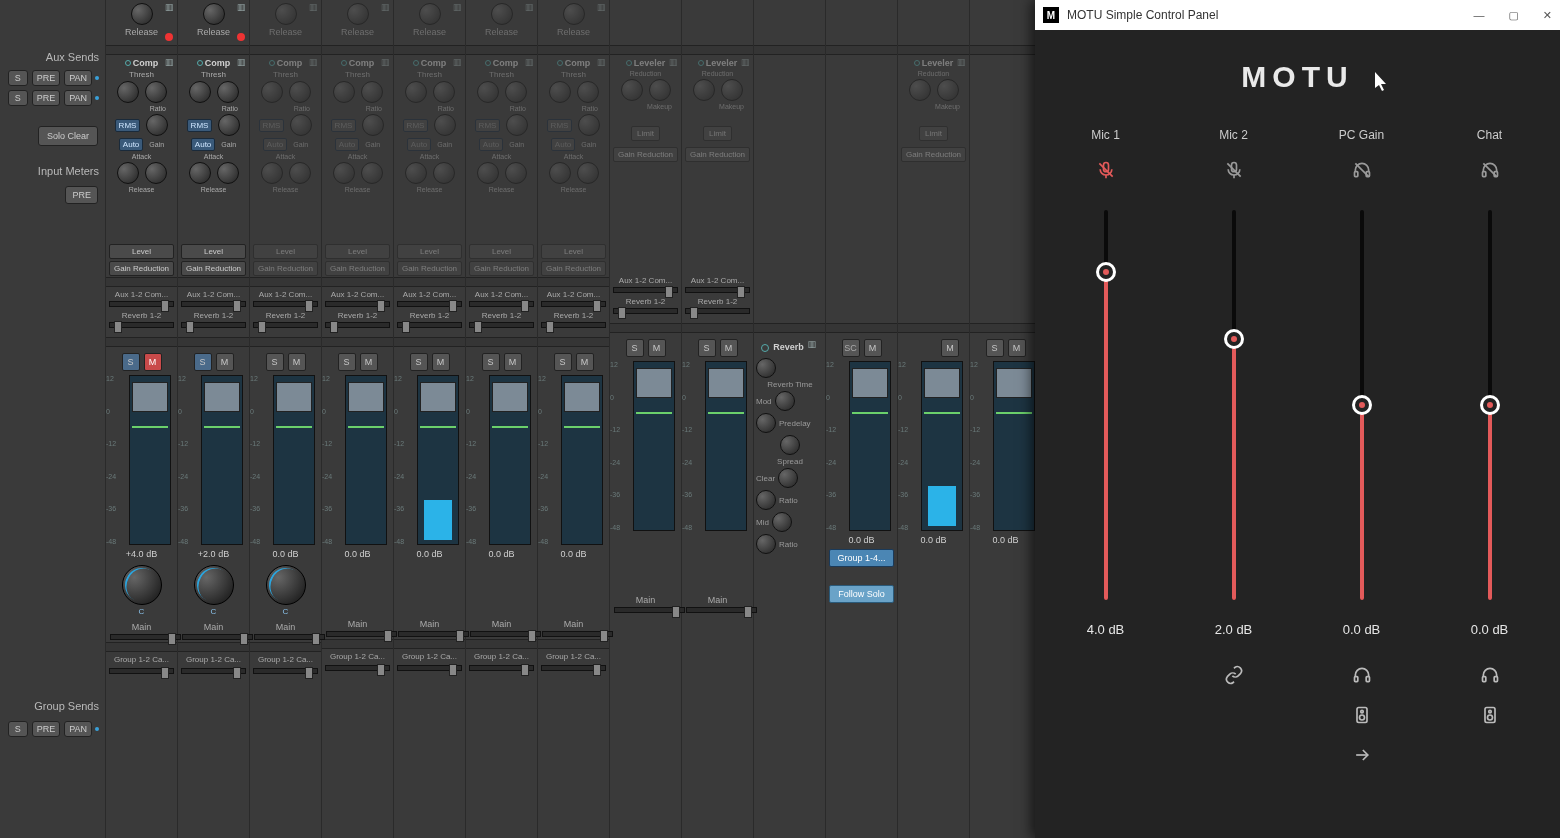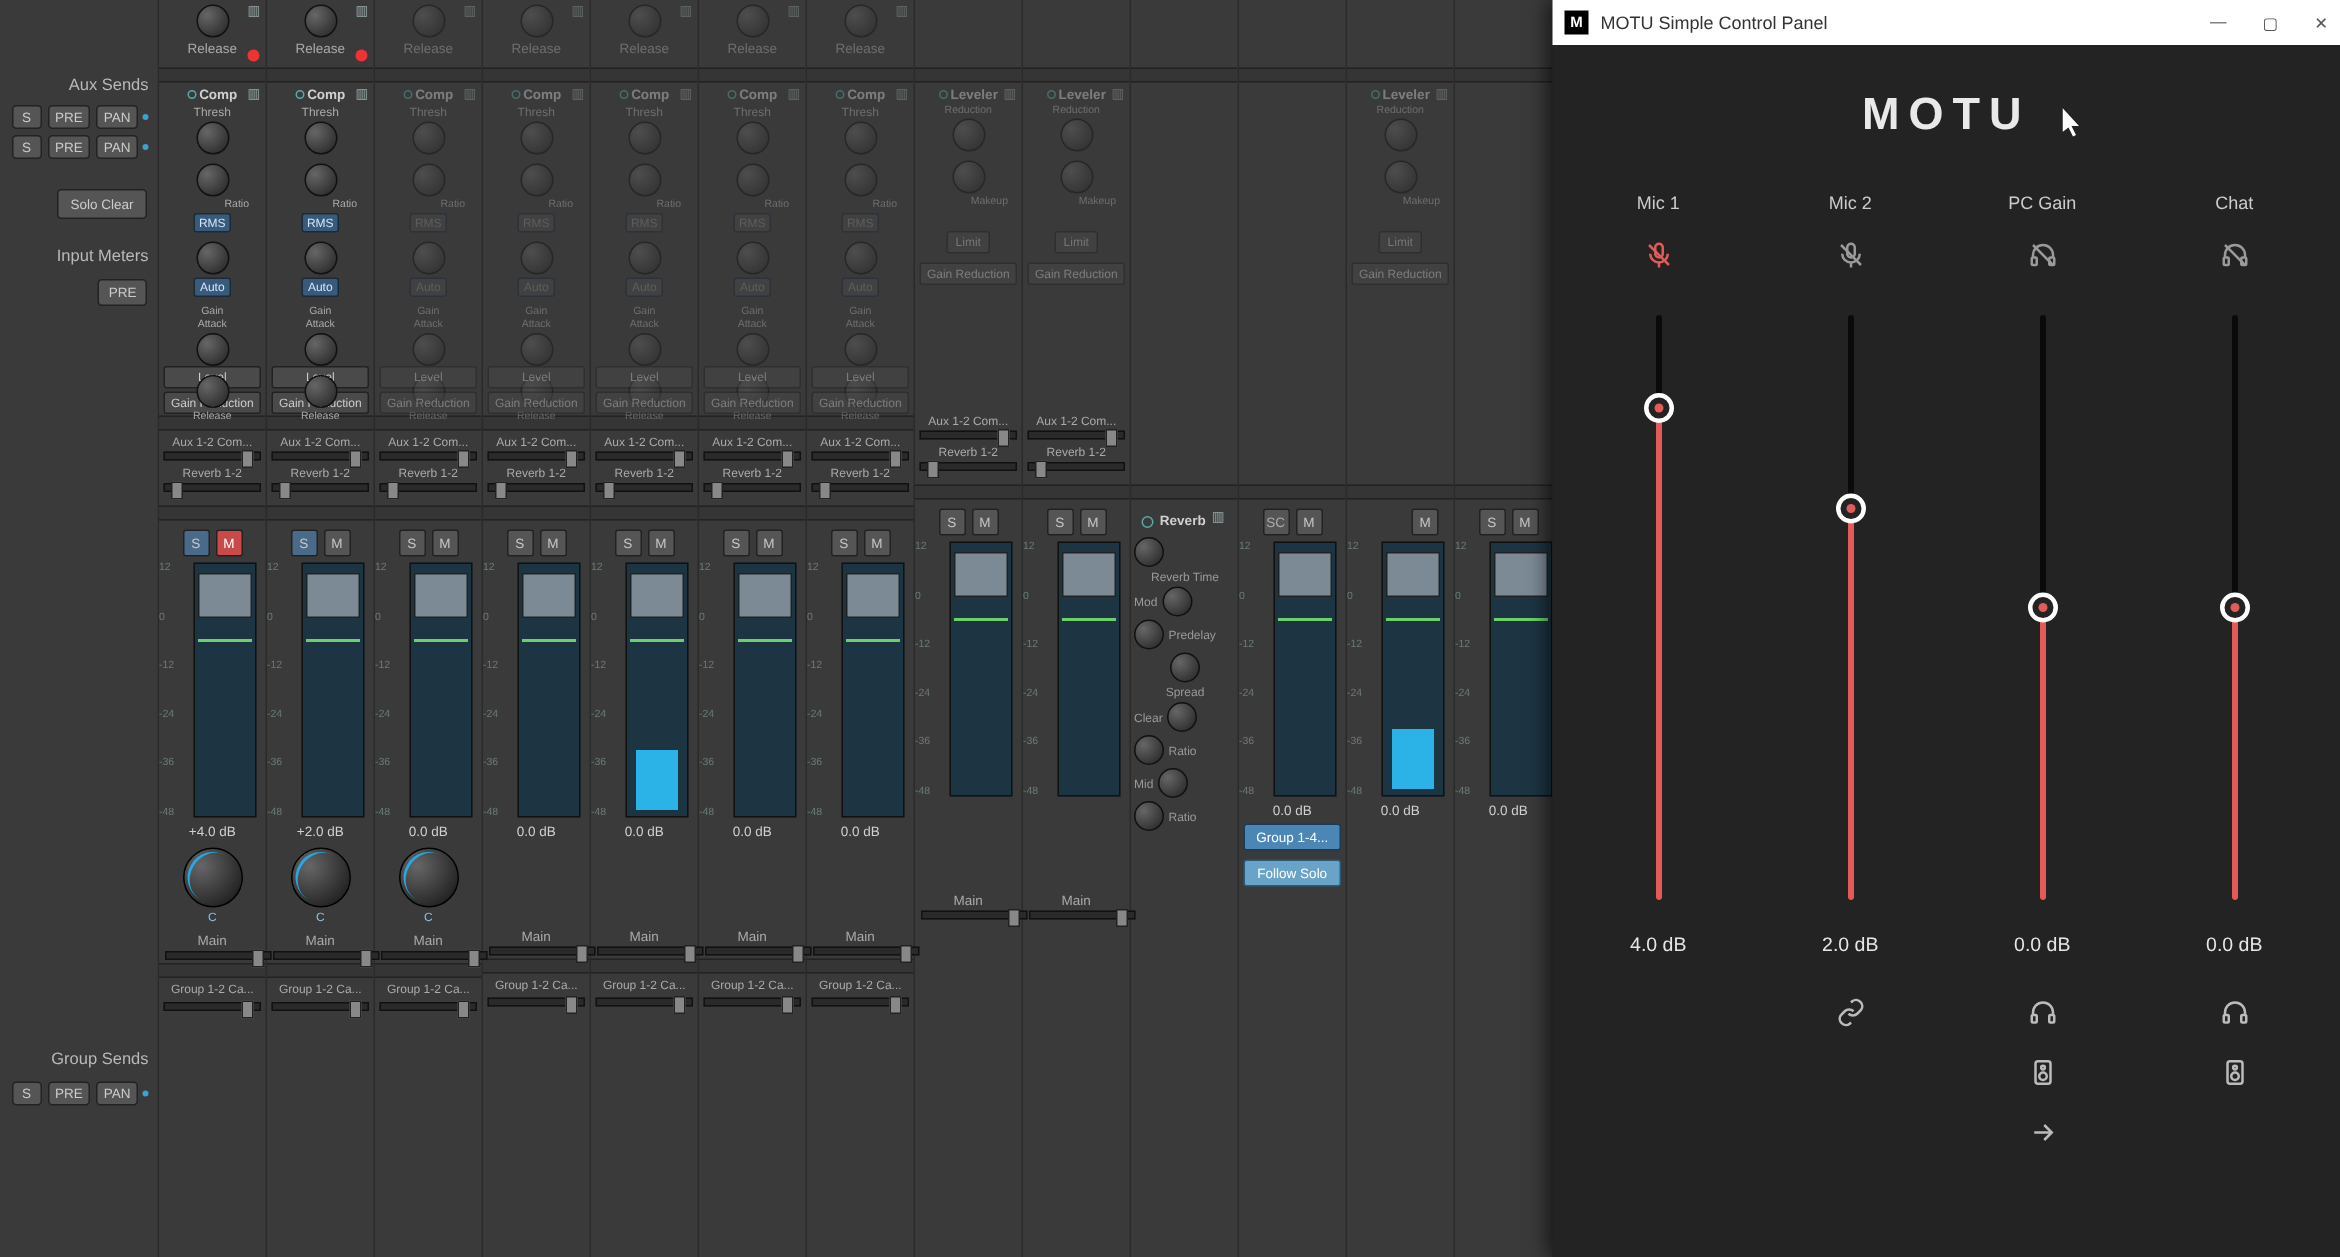--- a/index.html
+++ b/index.html
@@ -8,21 +8,21 @@
   .labels{width:105px;background:#3a3a3a;display:flex;flex-direction:column;align-items:flex-end;padding-right:6px;font-size:11px;color:#b9b9b9;}
   .labels .row{height:auto;padding:4px 0;}
   .labels .btn,.mix-btn{display:inline-block;background:#555;border:1px solid #222;border-radius:3px;color:#ccc;font-size:9px;padding:2px 4px;margin:1px;cursor:pointer;}
   .mix-btn{min-width:20px;text-align:center;}
   .mixcols{flex:1;display:flex;overflow:hidden;}
   .ch{width:72px;min-width:72px;border-left:1px solid #2a2a2a;display:flex;flex-direction:column;font-size:9px;color:#aaa;}
   
   .sec{padding:3px;display:flex;flex-direction:column;align-items:center;gap:2px;}
   .sec-title{text-align:center;color:#aaa;font-size:9px;}
   .knob{width:22px;height:22px;border-radius:50%;background:radial-gradient(circle at 30% 30%,#666,#222);border:1px solid #111;display:inline-block;}
-  .knobrow{display:flex;gap:6px;justify-content:center;flex-direction:column;}
+  .knobrow{display:flex;gap:6px;justify-content:center;}
   .tgl{background:#3a5a7a;border:1px solid #1a2a3a;color:#cfe6ff;font-size:8px;padding:1px 3px;border-radius:2px;}
   .tgl.off{background:#4a4a4a;color:#888;}
   .longbtn{width:100%;background:#4a4a4a;border:1px solid #222;border-radius:2px;text-align:center;font-size:8px;padding:2px 0;color:#ccc;}
   .led{width:8px;height:8px;border-radius:50%;background:#555;display:inline-block;}
   .led.red{background:#e33;}
   .smrow{display:flex;gap:4px;justify-content:center;}
   .sm{width:18px;height:18px;background:#555;border:1px solid #222;border-radius:2px;display:flex;align-items:center;justify-content:center;font-size:9px;cursor:pointer;}
   .sm.solo{color:#c7c7c7;}
   .sm.mute{color:#c7c7c7;}
   .sm.active-m{background:#c94a4a;color:#fff;}
@@ -877,21 +877,21 @@
             <div>-48</div>
           </div>
       <div class="meter">
             <div class="cap"></div>
             <div class="greenline"></div>
           </div>
         </div>
      <div class="dbread">0.0 dB</div>
         <div style="padding:4px 3px">
           <div class="bluebtn">Group 1-4...</div>
-     <div class="bluebtn2" style="margin-top:6px">Follow Solo</div>
+     <div class="bluebtn2" style="margin-top:18px">Follow Solo</div>
         </div>
       </div>
       <div class="ch">
   <div style="height:45px"></div>
         <div class="grey-strip"></div>
   <div class="sec dim leveler relpos" style="height:188px;justify-content:flex-start">
     <span class="plug">▥</span>
     <div style="display:flex;align-items:center;gap:2px">
       <span style="width:6px;height:6px;border:1px solid #5aa;border-radius:50%"></span>
       <span class="sec-title" style="font-weight:bold;color:#d0d0d0">Leveler</span>

